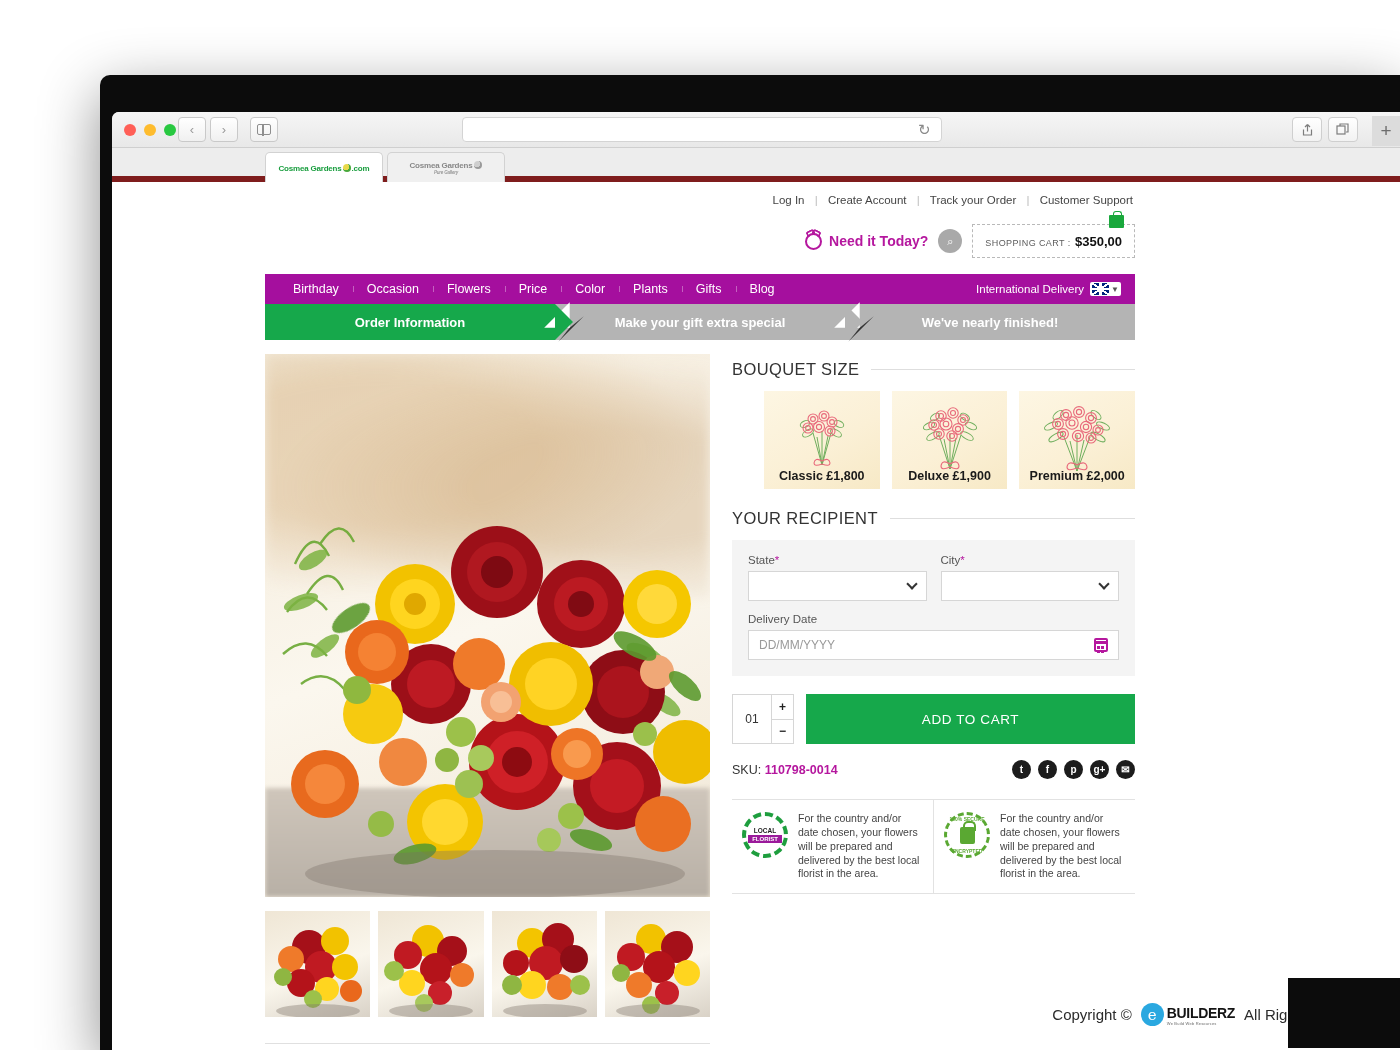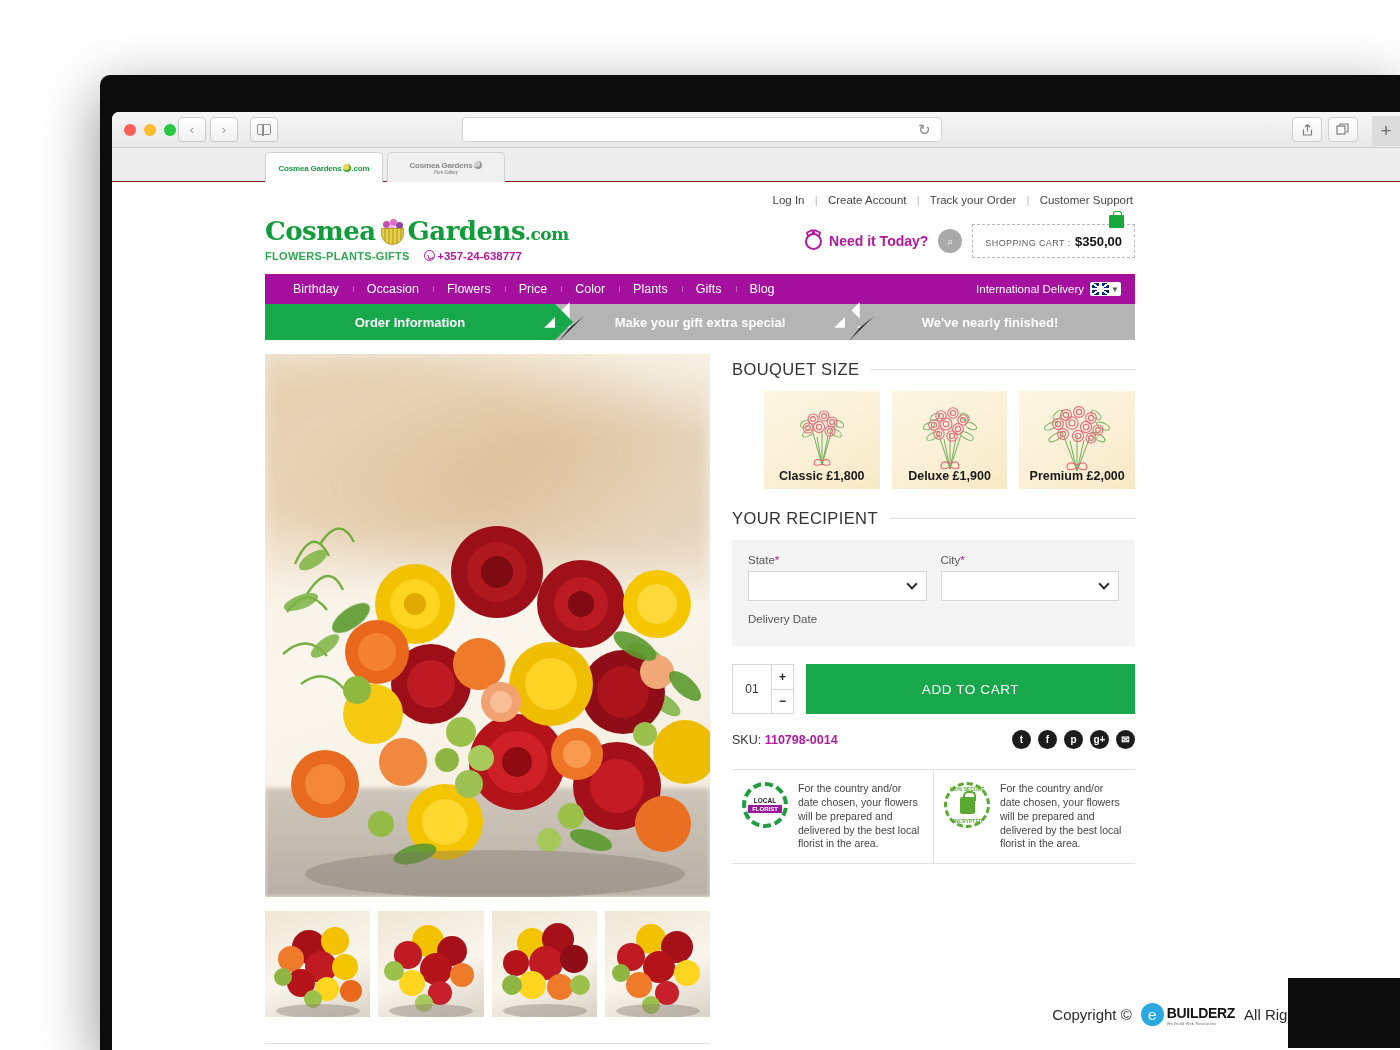--- a/index.html
+++ b/index.html
@@ -60,21 +60,21 @@
     display:flex; align-items:center; justify-content:center; color:#7d7d7d;
   }
   .plusbtn {
     position:absolute; right:0px; top:4px; width:28px; height:30px;
     background:#dcdcdc; display:flex; align-items:center; justify-content:center;
     color:#6d6d6d; font-size:19px; font-weight:300;
   }
 
   
   .tabstrip {
-    height: 34px; background:#ededed; border-bottom:1px solid #7f1d1d;
+    height: 34px; background:#ededed; border-bottom:6px solid #7f1d1d;
     position:relative;
   }
   .tab {
     position:absolute; top:4px; height:31px; width:118px;
     border:1px solid #d2d2d2; border-bottom:none; border-radius:5px 5px 0 0;
     display:flex; align-items:center; justify-content:center;
   }
   .tab-1 { left:153px; background:#ffffff; }
   .tab-2 { left:275px; background:#f0f0f0; }
   .tablogo { font-size:8px; font-weight:bold; letter-spacing:-.2px; white-space:nowrap; }
@@ -367,27 +367,20 @@
           <a>Log In</a>
           <span class="sep">|</span>
           <a>Create Account</a>
           <span class="sep">|</span>
           <a>Track your Order</a>
           <span class="sep">|</span>
           <a>Customer Support</a>
         </div>
 
         <div class="brandrow">
-          <div class="logo">
-            <div class="logo-main">
-              <span>Cosmea</span><span class="basket"><span class="fl f1"></span><span class="fl f2"></span><span class="fl f3"></span><span class="fl f4"></span><span class="bowl"></span></span><span>Gardens</span><span class="dotcom">.com</span>
-            </div>
-            <span class="logo-tag">FLOWERS-PLANTS-GIFTS</span>
-            <span class="logo-phone"><span class="phoneic"></span><span>+357-24-638777</span></span>
-          </div>
 
           <div class="headright">
             <div class="needit">
               <span class="clockic"></span>
               <span>Need it Today?</span>
             </div>
             <div class="searchbtn">⌕</div>
             <div class="cartbox">
               <span class="bagic"></span>
               <span class="cartlabel">SHOPPING CART :</span>
@@ -727,20 +720,24 @@
                     <span>City</span><span class="req">*</span>
                   </span>
                   <div class="selwrap">
                     <div class="selbox"></div>
                     <span class="chev"></span>
                   </div>
                 </div>
               </div>
               <div>
                 <span class="flabel">Delivery Date</span>
+                <div class="dateinp">
+                  <span>DD/MM/YYYY</span>
+                  <span class="calic"></span>
+                </div>
               </div>
             </div>
 
             <div class="cartrow">
               <div class="qty">
                 <span class="qtyval">01</span>
                 <span class="qtybtns">
                   <span class="qtybtn">+</span>
                   <span class="qtybtn">−</span>
                 </span>

